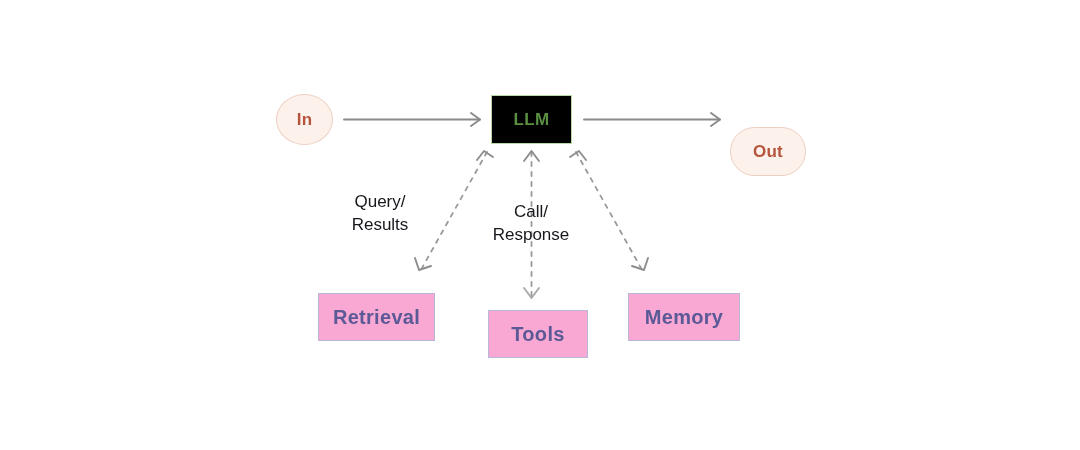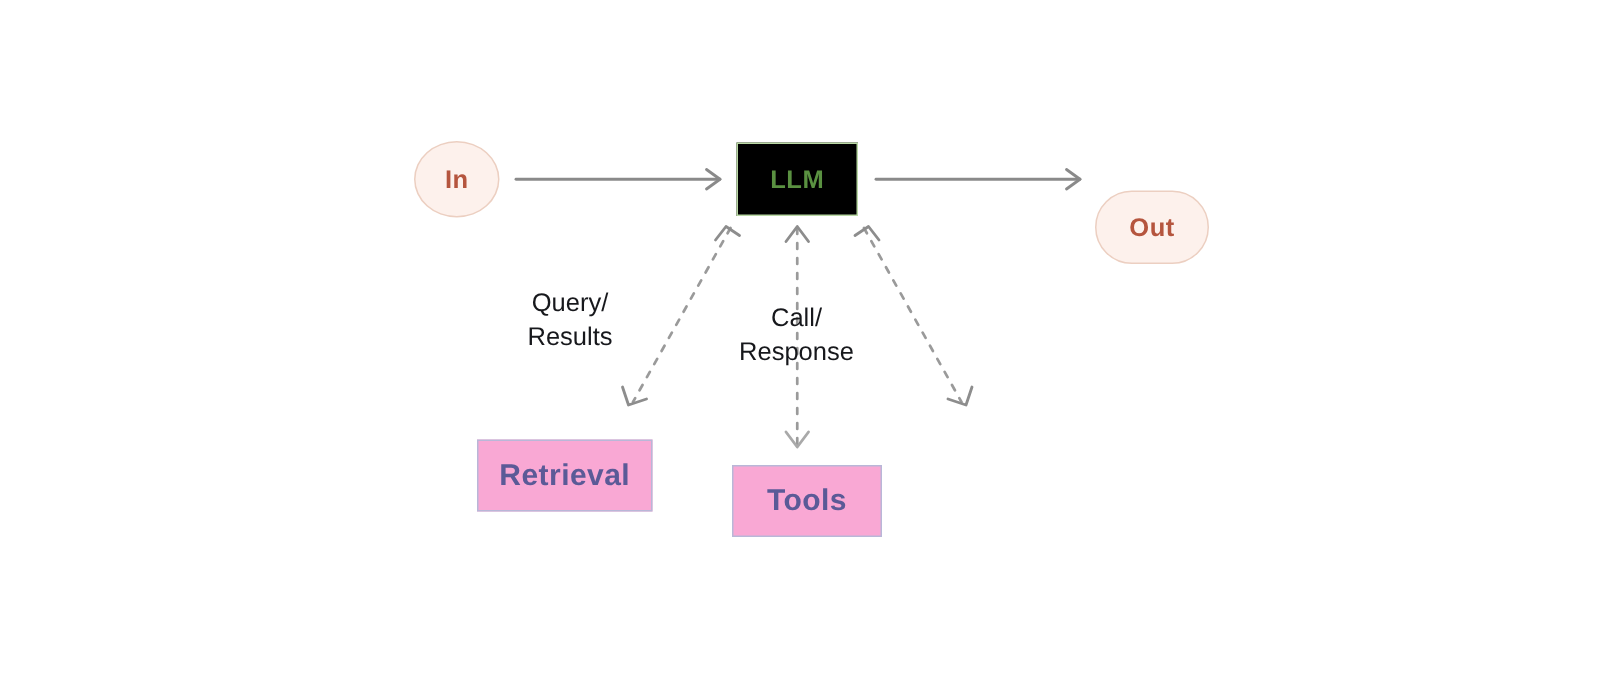--- a/index.html
+++ b/index.html
@@ -180,20 +180,21 @@
   <div class="terminal-node" id="node-in">In</div>
 
   <div id="node-llm">LLM</div>
 
   <div class="terminal-node" id="node-out">Out</div>
 
   <div class="resource-node" id="node-retrieval">Retrieval</div>
 
   <div class="resource-node" id="node-tools">Tools</div>
 
+  <div class="resource-node" id="node-memory">Memory</div>
 
   <div class="edge-label" id="label-call-response">Call/
 Response</div>
 
   <div class="edge-label" id="label-query-results">Query/
 Results</div>
 
 
 </div>
 

